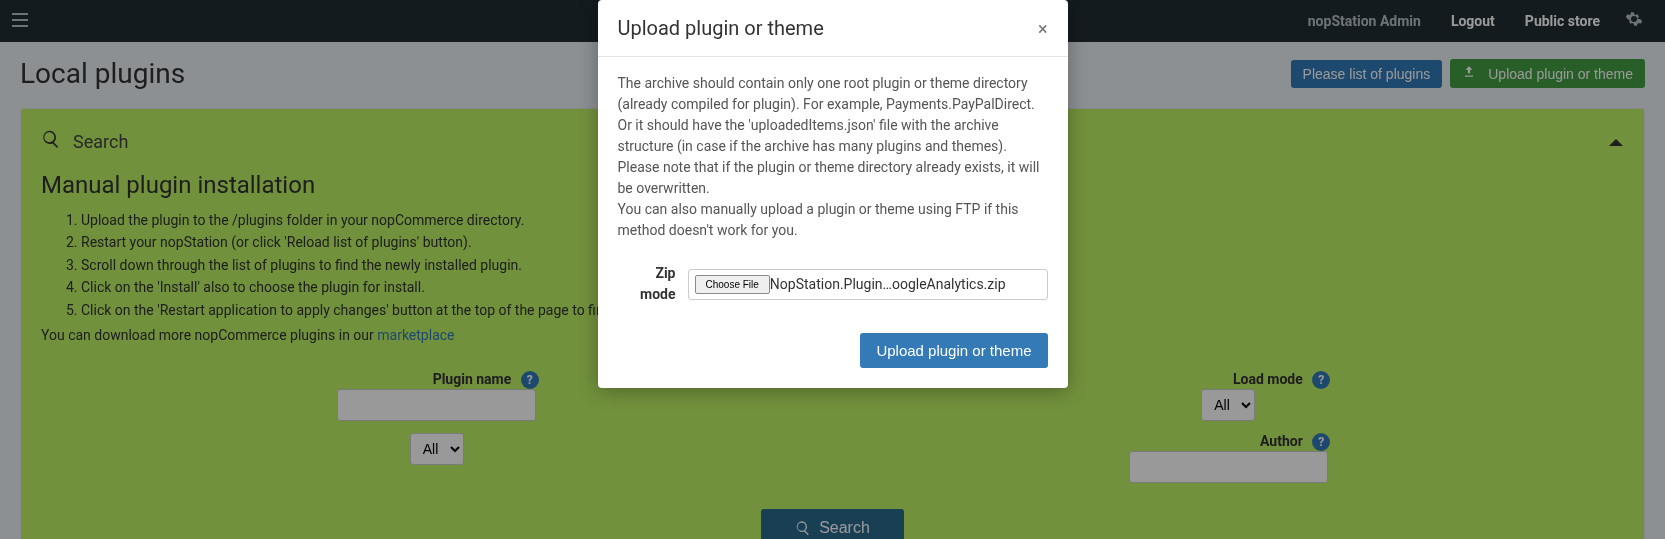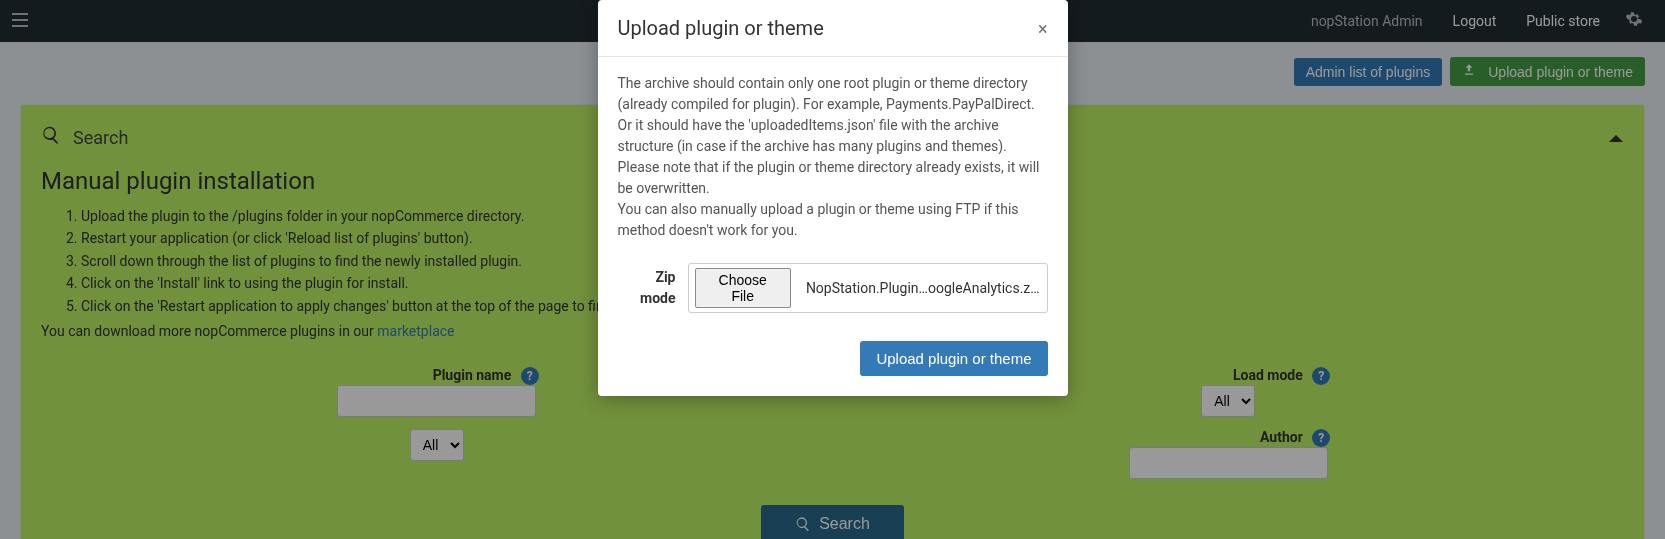--- a/index.html
+++ b/index.html
@@ -13,20 +13,21 @@
   }
 
   
   .topbar {
     height: 42px;
     background: #222d32;
     display: flex;
     align-items: center;
     padding: 0 12px;
     color: #b6c0c6;
+    font-weight: bold;
   }
   .topbar .hamburger { cursor: pointer; color:#b6c0c6; }
   .topbar .spacer { flex: 1; }
   .topbar a { color: #b6c0c6; text-decoration: none; padding: 0 15px; font-size: 14px; cursor:pointer; }
   .topbar a.white { color: #fff; }
   .topbar .gear { color:#b6c0c6; padding:0 10px; cursor:pointer; }
 
   .content { padding: 15px 20px; }
   .page-title-row { display:flex; align-items:center; margin-bottom:18px; }
   .page-title { font-size: 28px; font-weight: 400; color:#333; }
@@ -69,21 +70,21 @@
   .modal { position:absolute; top:0; left:50%; transform:translateX(-50%); width:470px; background:#fff; border-radius:4px; box-shadow:0 3px 20px rgba(0,0,0,.3); }
   .modal-header { padding:16px 20px; border-bottom:1px solid #e5e5e5; display:flex; align-items:center; }
   .modal-header .mtitle { font-size:20px; color:#333; font-weight:400; }
   .modal-header .flex { flex:1; }
   .modal-header .close { cursor:pointer; color:#777; font-size:18px; }
   .modal-body { padding:16px 20px 14px 20px; font-size:14px; color:#555; line-height:1.5; }
   .modal-body .note { }
   .zip-row { display:flex; align-items:center; margin-top:22px; }
   .zip-label { width:70px; text-align:right; font-size:14px; font-weight:700; color:#333; padding-right:12px;}
   .file-wrap { flex:1; border:1px solid #ccc; border-radius:3px; padding:4px 6px; display:flex; align-items:center; font-size:14px; color:#333; }
-  .file-btn { border:1px solid #8a8a8a; background:#efefef; padding:3px 10px; font-size:14px; cursor:pointer; border-radius:2px; margin-right:15px;}
+  .file-btn { border:1px solid #8a8a8a; background:#efefef; padding:3px 10px; font-size:10px; cursor:pointer; border-radius:2px; margin-right:0;}
   .file-name { font-size:14px; color:#333; white-space:nowrap; overflow:hidden; text-overflow:ellipsis; }
   .modal-footer { padding:14px 20px 20px 20px; border-top:none; display:flex; justify-content:flex-end; }
   .modal-footer .btn-blue { background:#337ab7; padding:9px 16px; font-size:15px; margin:0;}
 </style>
 </head>
 <body>
 
 <div class="topbar">
   <span class="hamburger">
     <svg width="16" height="14" viewBox="0 0 16 14">
@@ -96,23 +97,24 @@
   <a class="white">Public store</a>
   <span class="gear">
     <svg width="18" height="18" viewBox="0 0 24 24" fill="#b6c0c6">
         <path d="M12 8a4 4 0 100 8 4 4 0 000-8zm9 4a7 7 0 01-.1 1.2l2.1 1.6-2 3.4-2.5-1a7 7 0 01-2 1.2l-.4 2.6h-4l-.4-2.6a7 7 0 01-2-1.2l-2.5 1-2-3.4 2.1-1.6A7 7 0 013 12a7 7 0 01.1-1.2L1 9.2l2-3.4 2.5 1a7 7 0 012-1.2L7.9 3h4l.4 2.6a7 7 0 012 1.2l2.5-1 2 3.4-2.1 1.6c.1.4.1.8.1 1.2z"></path>
       </svg>
   </span>
 </div>
 
 <div class="content">
   <div class="page-title-row">
+    <div class="page-title">Local plugins</div>
     <div class="flex"></div>
     <button class="btn btn-blue">
-      <span>Admin list of plugins</span>
+      <span>Please list of plugins</span>
     </button>
     <button class="btn btn-green">
       <span class="ico">
         <svg width="14" height="14" viewBox="0 0 24 24" fill="#fff">
             <path d="M5 20h14v-2H5v2zM12 2L6 8h4v6h4V8h4l-6-6z"></path>
           </svg>
       </span>
       <span>Upload plugin or theme</span>
     </button>
   </div>
@@ -129,23 +131,23 @@
       <span class="chev">
         <svg width="16" height="10" viewBox="0 0 16 10" fill="#333">
             <path d="M1 9l7-7 7 7z"></path>
           </svg>
       </span>
     </div>
 
     <div class="manual-title">Manual plugin installation</div>
     <ol class="steps">
       <li>Upload the plugin to the /plugins folder in your nopCommerce directory.</li>
-      <li>Restart your application (or click 'Reload list of plugins' button).</li>
+      <li>Restart your nopStation (or click 'Reload list of plugins' button).</li>
       <li>Scroll down through the list of plugins to find the newly installed plugin.</li>
-      <li>Click on the 'Install' link to using the plugin for install.</li>
+      <li>Click on the 'Install' also to choose the plugin for install.</li>
       <li>Click on the 'Restart application to apply changes' button at the top of the page to finish the process.</li>
     </ol>
     <div class="marketplace-line">
       <span>You can download more nopCommerce plugins in our </span><span class="lnk">marketplace</span>
     </div>
 
     <div class="form-row">
       <div class="form-col">
         <div class="form-group">
           <div class="form-label">

